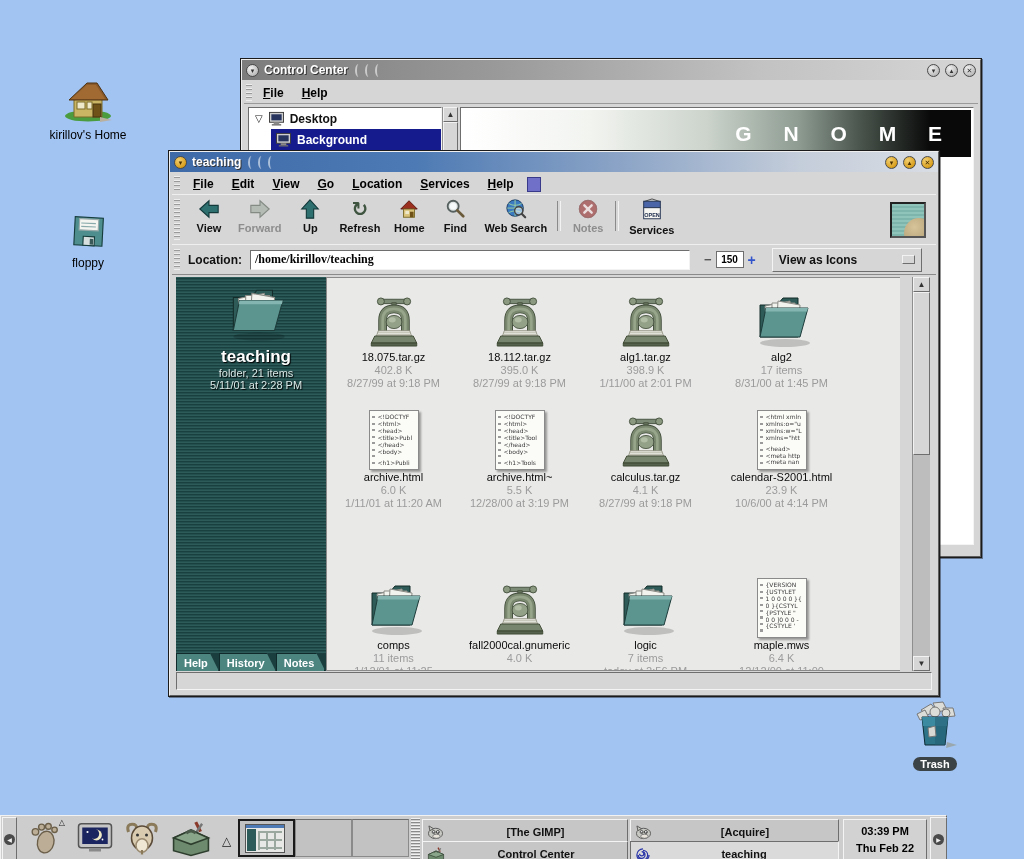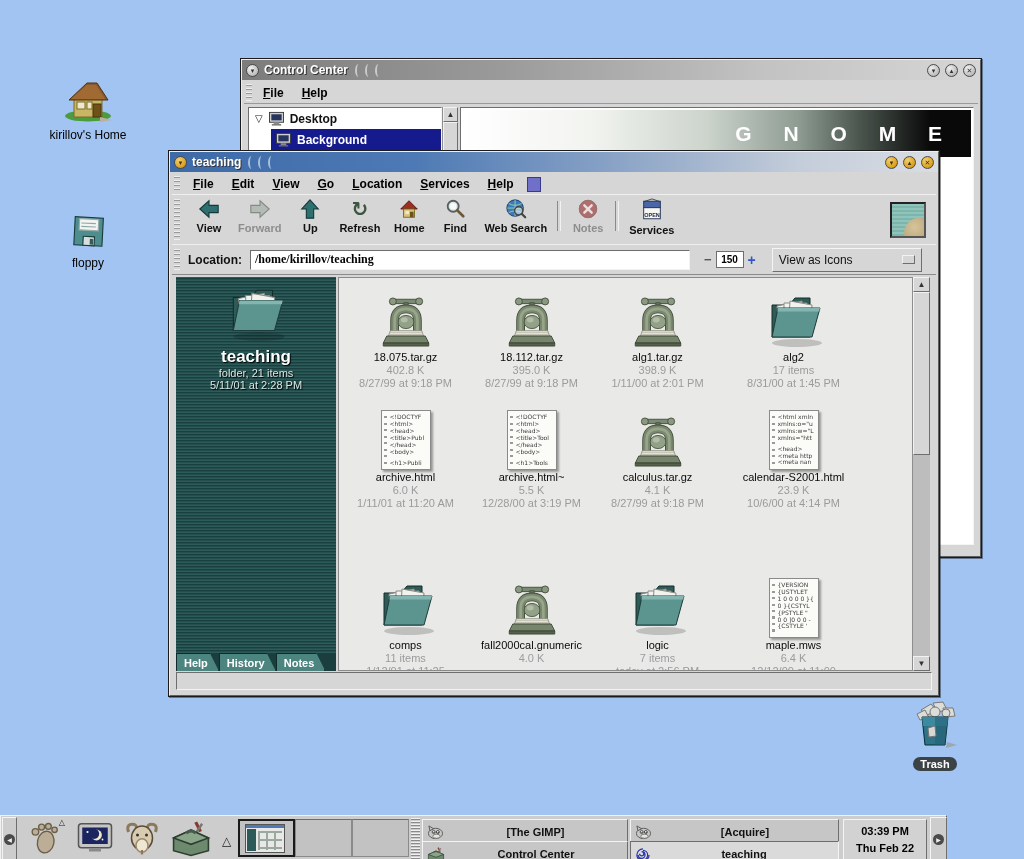--- a/index.html
+++ b/index.html
@@ -49,21 +49,21 @@
   .tool.dis .lbl{color:#8d8d8d}
   .tsep{width:2px;height:30px;margin:6px 4px;border-left:1px solid #8a8a8a;border-right:1px solid #f2f2f2}
 
   
   .loclabel{font-size:12px;font-weight:bold;color:#111}
   .locinput{height:18px;background:#fff;border:1px solid #6e6e6e;border-bottom-color:#f2f2f2;
             border-right-color:#f2f2f2;font:bold 12px "Liberation Sans",sans-serif;padding:0 4px;color:#000}
   .zoombox{width:26px;height:15px;background:#fff;border:1px solid #6e6e6e;font:bold 10px "Liberation Sans",sans-serif;
            display:flex;align-items:center;justify-content:center}
   .optmenu{height:22px;background:#d6d6d6;display:flex;align-items:center;justify-content:space-between;
-           padding:0 6px;font-size:12px;font-weight:normal;color:#111}
+           padding:0 6px;font-size:12px;font-weight:bold;color:#111}
   .optmenu .ind{width:11px;height:7px;background:#d6d6d6;border-top:1px solid #f2f2f2;border-left:1px solid #f2f2f2;
                 border-right:1px solid #6e6e6e;border-bottom:1px solid #6e6e6e}
 
   
   .side{background:repeating-linear-gradient(180deg,#2c5b5a 0 1px,#19403f 1px 2px,#23504f 2px 3px);
         overflow:hidden}
   .side .st{font-size:17px;font-weight:bold;color:#fff;text-shadow:1px 1px 1px #000;text-align:center}
   .side .sm{font-size:11px;color:#d7e6e4;text-shadow:1px 1px 1px #000;text-align:center}
   .stab{height:17px;padding:0 10px 0 7px;background:#4c8480;border:1px solid #10292a;border-bottom:none;
         color:#fff;font-size:11px;font-weight:bold;display:flex;align-items:center;
@@ -477,21 +477,21 @@
         <span>Help</span>
       </div>
     <div class="stab">
         <span>History</span>
       </div>
     <div class="stab">
         <span>Notes</span>
       </div>
   </div>
 
-  <div class="abs" style="left:169px;top:126px;width:574px;height:394px;background:#e9eae8;border:1px solid #8a8a8a;border-right:none;box-sizing:border-box;overflow:hidden;position:absolute">
+  <div class="abs" style="left:157px;top:126px;width:574px;height:394px;background:#e9eae8;border:1px solid #8a8a8a;border-right:none;box-sizing:border-box;overflow:hidden;position:absolute">
 
     <div class="fcell" style="left:4px;top:10px">
       <div class="fico">
           <svg width="56" height="56">
             <use href="#sym-press"></use>
           </svg>
         </div>
       <div class="fname">18.075.tar.gz</div>
       <div class="fmeta">402.8 K</div>
       <div class="fmeta">8/27/99 at 9:18 PM</div>

